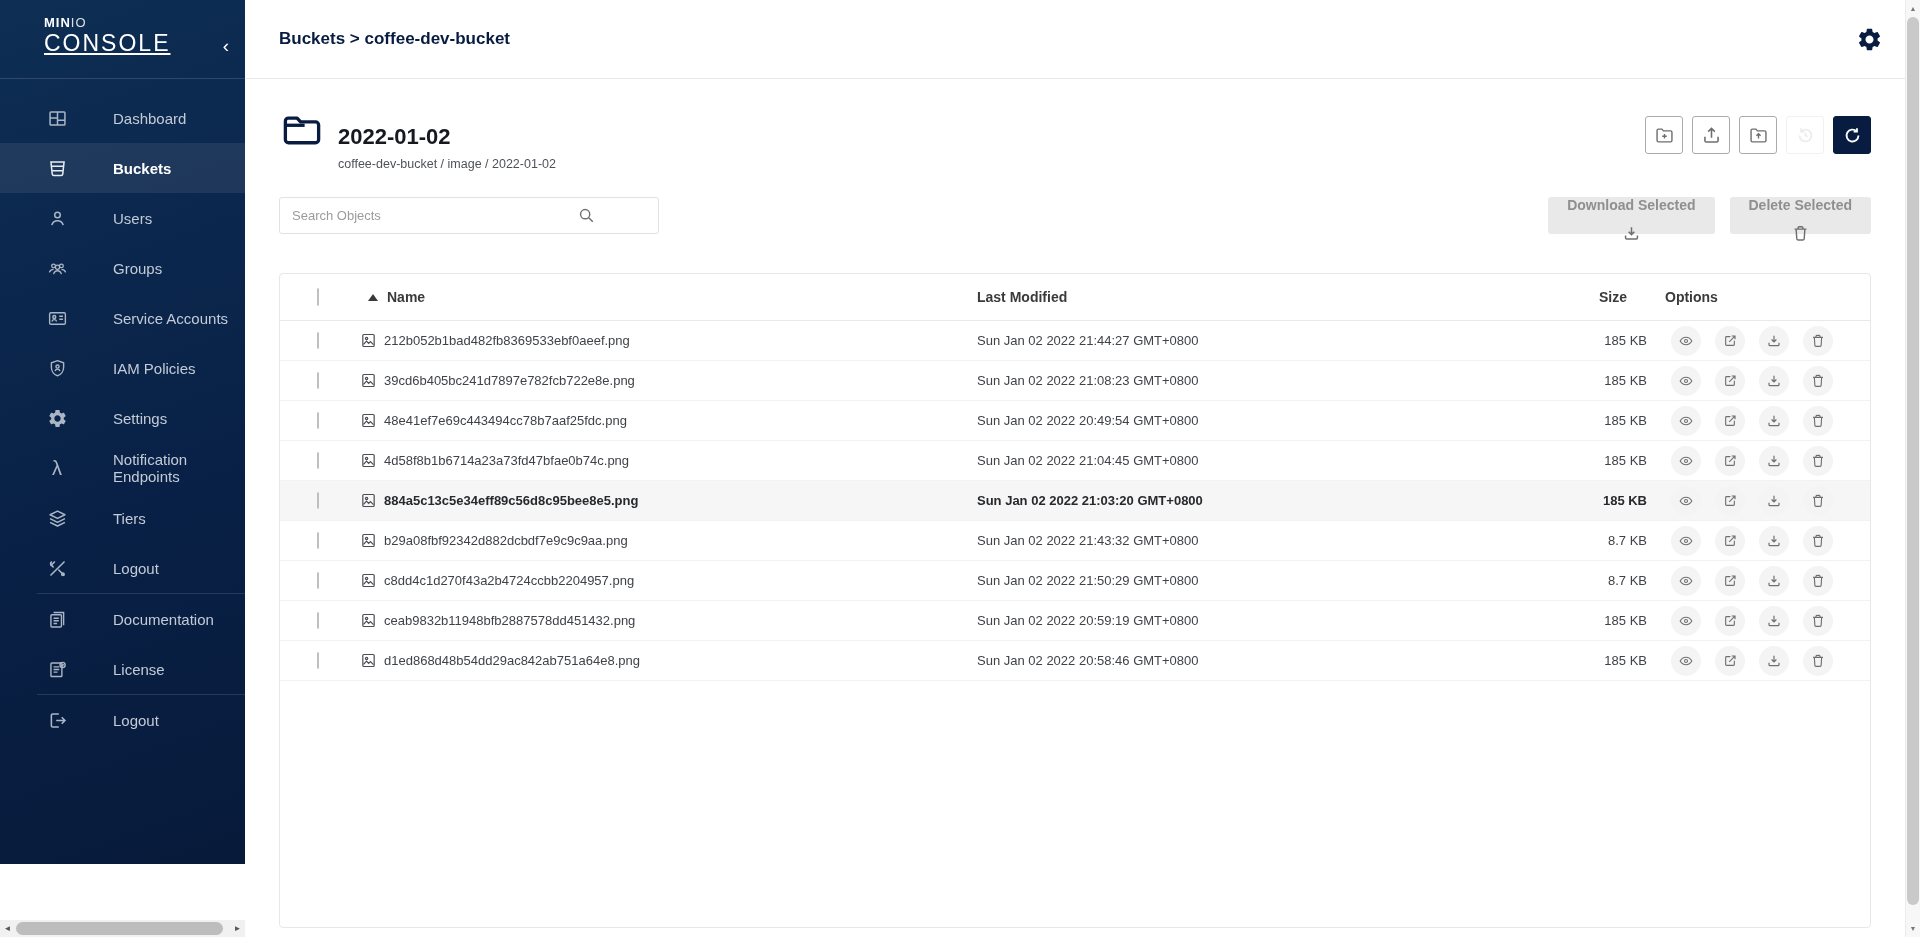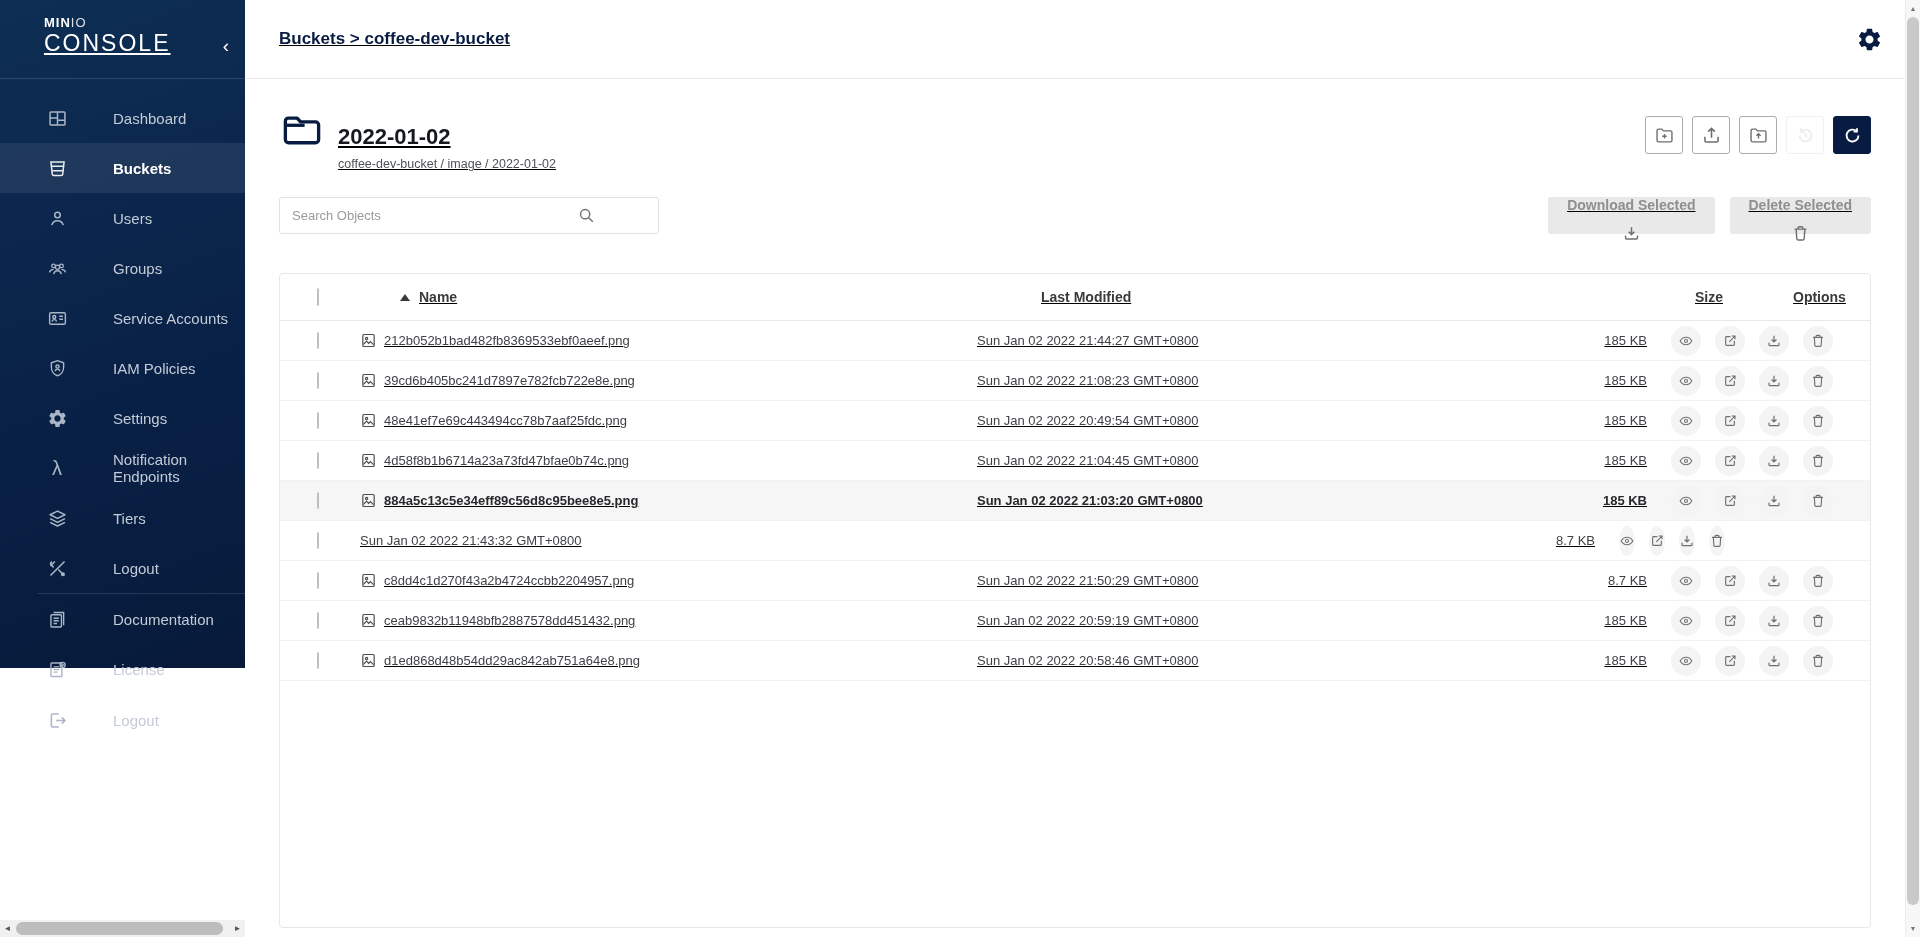--- a/index.html
+++ b/index.html
@@ -1,20 +1,20 @@
 <!DOCTYPE html>
 <html><head>
 <meta charset="utf-8">
 <style>
   * { margin:0; padding:0; box-sizing:border-box; }
   html,body { width:1920px; height:937px; overflow:hidden; font-family:"Liberation Sans", sans-serif; background:#fff; }
   .app { position:relative; width:1920px; height:937px; background:#fff; overflow:hidden; }
 
   
-  .sidebar { position:absolute; left:0; top:0; width:245px; height:668px;
+  .sidebar { position:absolute; left:0; top:0; width:245px; height:864px;
     background:linear-gradient(160deg,#0e2e54 0%,#092147 55%,#071a3a 100%); color:#c3cbd6; }
   .sidebar-header { height:79px; border-bottom:1px solid rgba(255,255,255,.14); position:relative; }
   .logo { position:absolute; left:44px; top:16px; line-height:1; }
   .logo-brand { font-size:13px; letter-spacing:1px; color:#fff; }
   .logo-brand .b { font-weight:bold; }
   .logo-brand .l { font-weight:normal; opacity:.85; }
   .logo-product { font-size:23px; letter-spacing:2px; color:#fff; font-weight:400; margin-top:3px;text-decoration:underline; }
   .collapse-btn { position:absolute; right:16px; top:36px; color:#fff; font-size:19px; line-height:1; cursor:pointer; }
   .menu { padding-top:14px; }
   .menu-item { height:50px; display:flex; align-items:center; padding-left:46px; cursor:pointer; font-size:15px; color:#c3cbd6;gap:24px; }
@@ -31,21 +31,21 @@
   .h-thumb { width:207px; height:13px; background:#bdbdbd; border-radius:7px; margin-left:1px; cursor:pointer; }
   .h-spacer { flex:1; }
 
   
   .vscroll { position:absolute; right:0; top:0; width:15px; height:937px; background:#f7f7f7; border-left:1px solid #ececec; }
   .v-arrow { position:absolute; left:0; width:14px; text-align:center; font-size:7px; color:#777; cursor:pointer; }
   .v-arrow.up { top:5px; } .v-arrow.down { bottom:5px; }
   .v-thumb { position:absolute; left:1px; top:17px; width:12px; height:888px; background:#c9c9c9; border-radius:6px; cursor:pointer; }
 
   
-  .main { position:absolute; left:245px; top:0; width:1660px; height:937px; background:#fff;text-decoration:underline; }
+  .main { position:absolute; left:245px; top:0; width:1660px; height:937px; background:#fff; }
   .topbar { height:79px; border-bottom:1px solid #eaeaea; display:flex; align-items:center; justify-content:space-between; padding:0 22px 0 34px; }
   .breadcrumb { font-weight:bold; font-size:17px; color:#081C42; cursor:pointer; }
   .topbar-gear { width:27px; height:27px; color:#081C42; cursor:pointer; }
   .topbar-gear svg { width:27px; height:27px; }
 
   .content { padding:0 34px; }
   .page-header { margin-top:30px; display:flex; justify-content:space-between; align-items:flex-start; }
   .title-wrap { display:flex; gap:13px; }
   .folder-icon { width:46px; height:42px; color:#081C42; flex:0 0 46px; }
   .folder-icon svg { width:46px; height:42px; }
@@ -69,21 +69,21 @@
 
   .bulk-actions { display:flex; gap:15px; }
   .bulk-btn { height:37px; background:#e9e9e9; border:none; border-radius:3px; padding:0 19px; display:flex;
     align-items:center; gap:11px; font-size:14px; font-weight:bold; color:#8f8f8f; font-family:"Liberation Sans",sans-serif; cursor:default;flex-direction:column; }
   .bulk-btn .bi { width:19px; height:19px; color:#6f6f6f; }
   .bulk-btn .bi svg { width:19px; height:19px; }
 
   
   .card { margin-top:39px; border:1px solid #e7e7e7; border-radius:4px; height:655px; overflow:hidden; background:#fff; }
   .trow { display:grid; grid-template-columns:80px 617px 618px 52px 1fr; align-items:center; }
-  .thead { height:47px; border-bottom:1px solid #e9e9e9; font-size:14px; font-weight:bold; color:#3a3a3a;gap:32px; }
+  .thead { height:47px; border-bottom:1px solid #e9e9e9; font-size:14px; font-weight:bold; color:#3a3a3a; }
   .th-name { display:flex; align-items:center; gap:9px; padding-left:8px; cursor:pointer; }
   .sort-tri { width:0; height:0; border-left:5px solid transparent; border-right:5px solid transparent; border-bottom:7px solid #3a3a3a; }
   .th-size { padding-left:4px; }
   .th-options { padding-left:18px; }
 
   .row { height:40px; border-bottom:1px solid #f2f2f2; font-size:13px; color:#3f4247; cursor:pointer; }
   .row.highlighted { background:#f6f6f6; font-weight:bold; color:#27292c; }
   .cb { width:18px; height:18px; border:1px solid #bfbfbf; border-radius:2px; background:#fff; margin-left:37px; cursor:pointer; }
   .cell-name { display:flex; align-items:center; gap:7px; overflow:hidden; }
   .file-ic { width:17px; height:17px; color:#4a4d52; flex:0 0 17px; }
@@ -516,20 +516,28 @@
                 <span class="opt-btn">
                   <svg viewBox="0 0 24 24" fill="none" stroke="currentColor" stroke-width="1.7">
                     <path d="M4.5 6.5h15M9 6.5V5c0-.8.7-1.5 1.5-1.5h3c.8 0 1.5.7 1.5 1.5v1.5M6.5 6.5l.8 12.2c.05.8.7 1.4 1.5 1.4h6.4c.8 0 1.45-.6 1.5-1.4l.8-12.2"></path>
                   </svg>
                 </span>
               </div>
             </div>
 
             <div class="trow row">
               <div><span class="cb"></span></div>
+              <div class="cell-name">
+                <span class="file-ic"><svg viewBox="0 0 24 24" fill="none" stroke="currentColor" stroke-width="1.7">
+                    <rect x="4" y="3.5" width="16" height="17" rx="1.5"></rect>
+                    <circle cx="9.3" cy="9.2" r="1.6"></circle>
+                    <path d="M5 17.5l4.2-4.7 3 3.4 2.5-2.6 4.3 4.2"></path>
+                  </svg></span>
+                <span>b29a08fbf92342d882dcbdf7e9c9c9aa.png</span>
+              </div>
               <div>Sun Jan 02 2022 21:43:32 GMT+0800</div>
               <div class="cell-size">8.7 KB</div>
               <div class="cell-opts">
                 <span class="opt-btn">
                   <svg viewBox="0 0 24 24" fill="none" stroke="currentColor" stroke-width="1.6">
                     <path d="M3.2 12c2.1-3.6 5.2-5.6 8.8-5.6s6.7 2 8.8 5.6c-2.1 3.6-5.2 5.6-8.8 5.6s-6.7-2-8.8-5.6z"></path>
                     <circle cx="12" cy="12" r="2.3"></circle>
                   </svg>
                 </span>
                 <span class="opt-btn">

